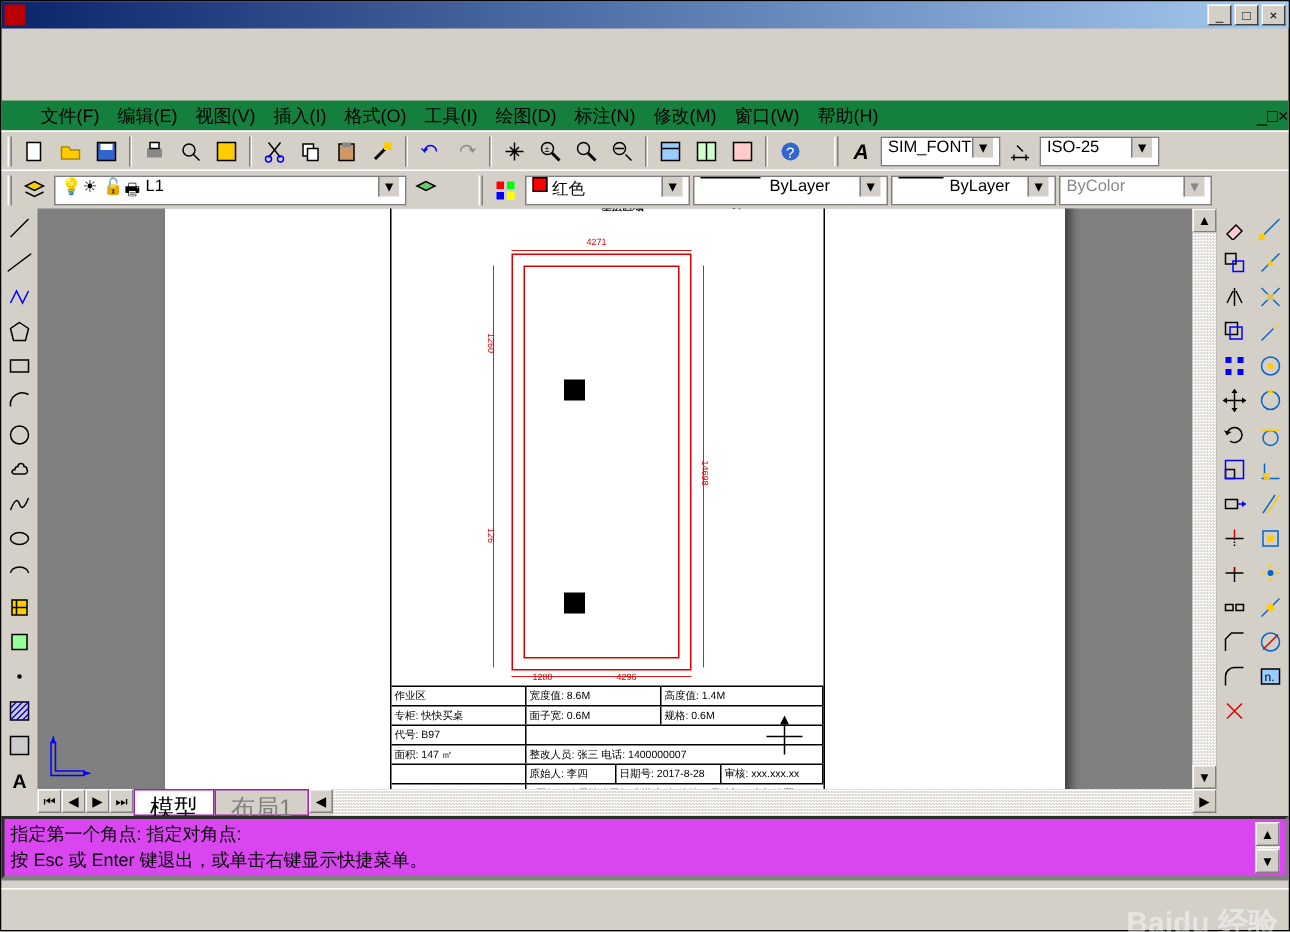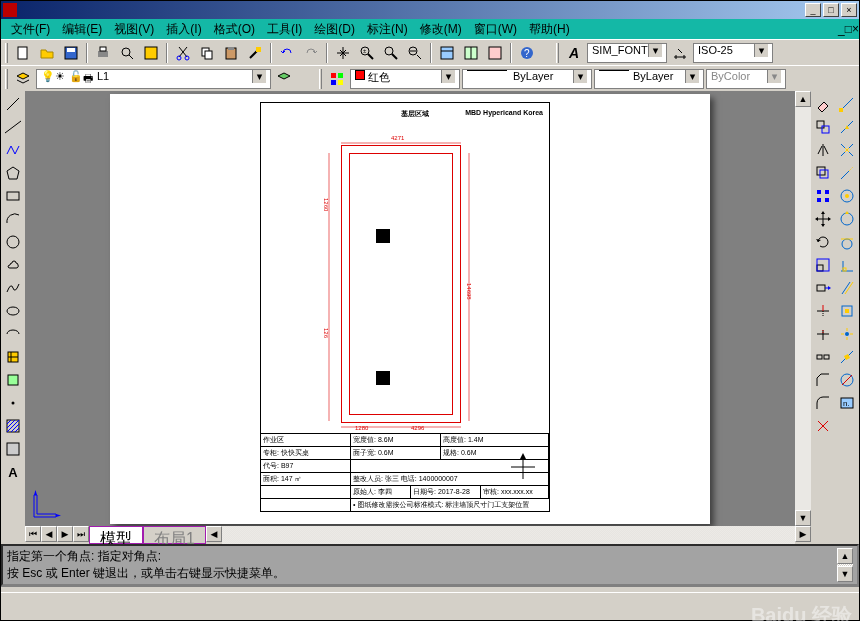--- a/index.html
+++ b/index.html
@@ -2,42 +2,42 @@
 <html><head>
 <meta charset="utf-8">
 <style>
   * { box-sizing: border-box; margin: 0; padding: 0; font-family: "SimSun", "Microsoft YaHei", sans-serif; }
   body { background: #d4d0c8; overflow: hidden; }
   .window { width: 860px; height: 621px; display: flex; flex-direction: column; background: #d4d0c8; border: 1px solid #000; }
   .titlebar { height: 18px; background: linear-gradient(to right, #0a246a, #a6caf0); color: #fff; font-size: 11px; display: flex; align-items: center; padding: 0 2px; }
   .titlebar .icon { width: 14px; height: 14px; background: #b00; margin-right: 4px; display: inline-block; }
   .titlebar .spacer { flex: 1; }
   .titlebar .winbtn { width: 16px; height: 14px; background: #d4d0c8; border: 1px solid #fff; border-right-color: #404040; border-bottom-color: #404040; margin-left: 2px; font-size: 9px; text-align: center; line-height: 12px; color: #000; cursor: pointer; }
-  .menubar { height: 20px; background: #14b8a6; display: flex; align-items: center; font-size: 12px; padding-left: 4px; }
+  .menubar { height: 20px; background: #15803d; display: flex; align-items: center; font-size: 12px; padding-left: 20px; margin-top: 48px; }
   .menubar .menuitem { padding: 2px 6px; cursor: pointer; }
   .toolbar-row { height: 26px; background: #d4d0c8; display: flex; align-items: center; border-top: 1px solid #fff; gap: 2px; padding: 0 4px; }
   .grip { width: 3px; height: 20px; border-left: 1px solid #fff; border-right: 1px solid #808080; margin-right: 2px; }
   .tbtn { width: 22px; height: 22px; border: 1px solid #d4d0c8; display: flex; align-items: center; justify-content: center; cursor: pointer; font-size: 12px; }
   .tsep { width: 2px; height: 20px; border-left: 1px solid #808080; border-right: 1px solid #fff; margin: 0 2px; }
   .combo { height: 20px; background: #fff; border: 1px solid #808080; display: flex; align-items: flex-start; font-size: 11px; padding: 0 4px; }
   .combo .drop { width: 14px; text-align: center; background: #d4d0c8; border-left: 1px solid #808080; margin-left: auto; cursor: pointer; }
   .main-area { flex: 1; display: flex; min-height: 0; }
   .left-tools, .right-tools { width: 24px; background: #d4d0c8; display: flex; flex-direction: column; align-items: center; padding-top: 2px; gap: 1px; }
   .drawing-area { flex: 1; background: #808080; position: relative; display: flex; overflow: hidden; }
   .drawing-viewport { flex: 1; position: relative; display: flex; align-items: center; justify-content: center; }
   .scrollbar-v { width: 16px; background: #d4d0c8; display: flex; flex-direction: column; }
   .scrollbar-h-row { height: 18px; display: flex; background: #d4d0c8; }
   .scrollbtn { width: 16px; height: 16px; background: #d4d0c8; border: 1px solid #fff; border-right-color: #808080; border-bottom-color: #808080; font-size: 9px; text-align: center; line-height: 14px; cursor: pointer; }
   .scrolltrack { flex: 1; background: repeating-conic-gradient(#d4d0c8 0% 25%, #fff 0% 50%) 50% / 2px 2px; }
   .paper { background: #fff; box-shadow: 4px 4px 6px rgba(0,0,0,0.5); width: 600px; height: 430px; position: relative; }
   .drawing-border { position: absolute; left: 150px; top: 8px; width: 290px; height: 410px; border: 1px solid #000; }
   .ucs-icon { position: absolute; left: 6px; bottom: 6px; width: 30px; height: 30px; }
   .tab { padding: 2px 10px; border: 1px solid #a21caf; background: #fff; cursor: pointer; }
   .tab.inactive { background: #d4d0c8; color: #808080; }
-  .cmd-area { height: 42px; background: #a3a3a3; border: 2px inset #808080; font-size: 12px; padding: 2px 4px; font-family: SimSun; overflow: hidden; display: flex; }
+  .cmd-area { height: 42px; background: #d946ef; border: 2px inset #808080; font-size: 12px; padding: 2px 4px; font-family: SimSun; overflow: hidden; display: flex; }
   .cmd-text { flex: 1; }
   .status-area { height: 28px; background: #d4d0c8; border-top: 1px solid #fff; display: flex; align-items: center; font-size: 11px; padding: 0 4px; }
   .status-area .filler { flex: 1; }
   .watermark { position: absolute; right: 8px; bottom: -8px; font-size: 20px; color: rgba(255,255,255,0.45); font-weight: bold; pointer-events: none; }
   .inner-rect-red { position: absolute; border: 1px solid #d00; }
   .inner-rect-black { position: absolute; background: #000; }
   .title-block { position: absolute; left: 0; bottom: 0; right: 0; height: 78px; border-top: 1px solid #000; font-size: 7px; }
   .tb-row { display: flex; border-bottom: 1px solid #000; height: 13px; }
   .tb-cell { border-right: 1px solid #000; padding: 1px 2px; }
   .dim-text { position: absolute; font-size: 6px; color: #d00; }
@@ -257,21 +257,21 @@
     <div class="combo" style="width:130px">
         <span style="border-top:1px solid #000;width:40px;margin-right:6px"></span>
         <span>ByLayer</span>
         <span class="drop">▾</span>
       </div>
     <div class="combo" style="width:110px">
         <span style="border-top:1px solid #000;width:30px;margin-right:4px"></span>
         <span>ByLayer</span>
         <span class="drop">▾</span>
       </div>
-    <div class="combo" style="width:80px;color:#888">
+    <div class="combo" style="width:102px;color:#888">
         <span>ByColor</span>
         <span class="drop">▾</span>
       </div>
   </div>
 
   <div class="main-area">
 
     <div class="left-tools">
       <span class="tbtn">
           <svg width="16" height="16">

